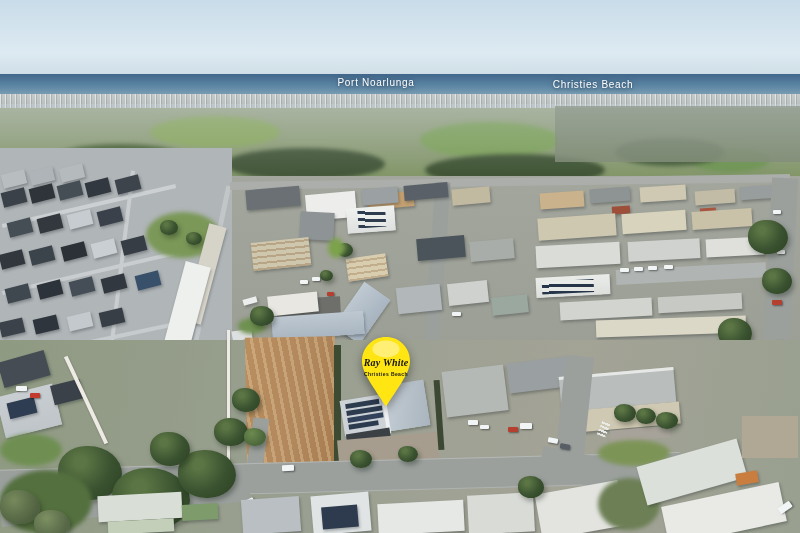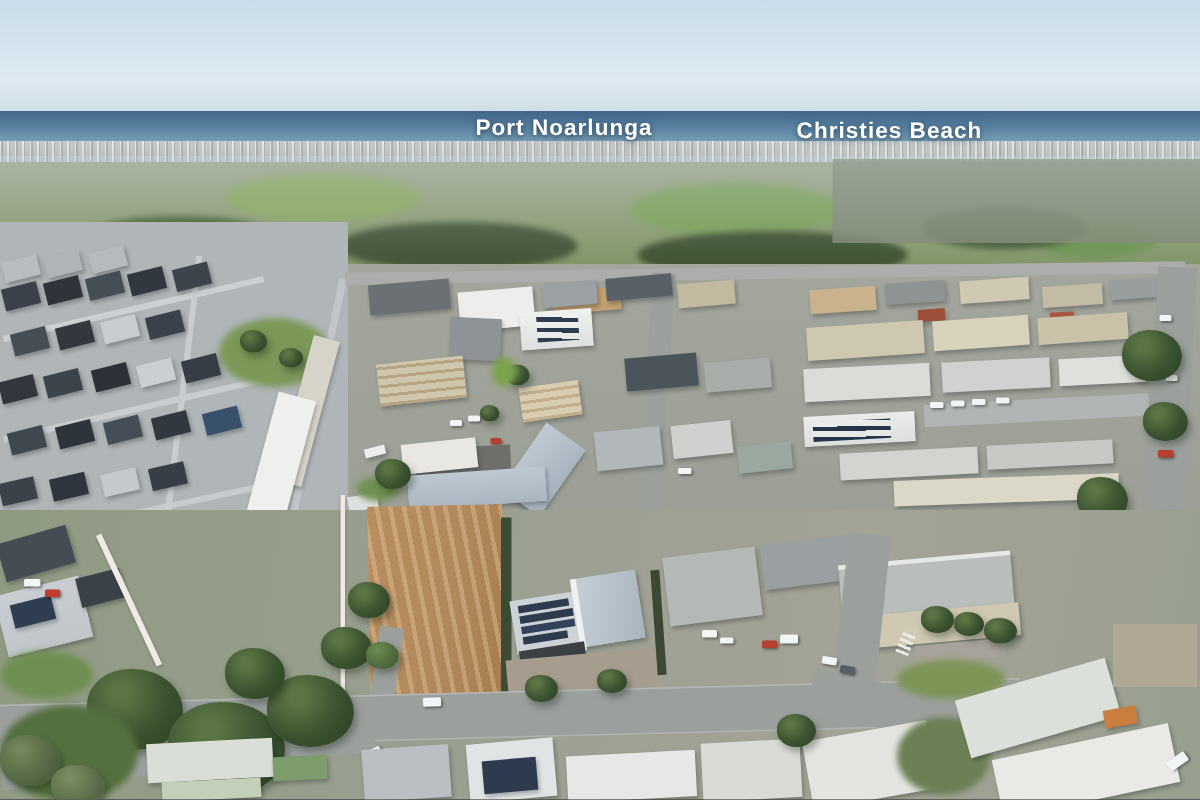--- a/index.html
+++ b/index.html
@@ -12,21 +12,21 @@
      background:radial-gradient(circle at 35% 30%,#5b7544 10%,#3a5230 55%,#2c4023 100%);
      box-shadow:2px 3px 5px rgba(15,25,15,.35)}
   .c{position:absolute;width:10px;height:5px;background:#f2f5f5;border-radius:1px;box-shadow:1px 1px 2px rgba(0,0,0,.45)}
   .rd{position:absolute;background:var(--road,#9BA09D)}
   .w{position:absolute;background:#edebe4;box-shadow:0 1px 2px rgba(0,0,0,.25)}
   .spk{background-image:
        repeating-linear-gradient(88deg,rgba(255,255,255,.30) 0 1px,rgba(60,70,60,.22) 1px 2px,rgba(255,255,255,0) 2px 5px),
        repeating-linear-gradient(2deg,rgba(90,100,85,.20) 0 2px,rgba(255,255,255,0) 2px 6px)}
   .blob{position:absolute;border-radius:50%;filter:blur(2px)}
   .geo-label{position:absolute;transform:translateX(-50%);color:var(--label-text,#fff);
-       font-weight:700;font-size:15px;letter-spacing:.7px;white-space:nowrap;
+       font-weight:400;font-size:10px;letter-spacing:.7px;white-space:nowrap;
        text-shadow:0 1px 3px rgba(25,45,65,.6),0 0 9px rgba(25,45,65,.3)}
   .pin{position:absolute;left:360px;top:336px;width:52px;height:72px;
        filter:drop-shadow(0 4px 5px rgba(0,0,0,.4))}
   .pin svg{position:absolute;left:0;top:0}
   .pin-brand{position:absolute;left:0;right:0;top:21px;text-align:center;
        font-family:"Liberation Serif",serif;font-style:italic;font-weight:700;font-size:10px;
        color:var(--pin-text,#111);letter-spacing:.2px}
   .pin-office{position:absolute;left:0;right:0;top:34.5px;text-align:center;
        font-weight:700;font-size:5px;color:var(--pin-text,#111);letter-spacing:.4px}
 </style>
@@ -247,14 +247,22 @@
   <i class="b" style="left:736px;top:472px;width:22px;height:12px;background:#c97e3f;transform:rotate(-10deg)"></i>
   <div class="p" style="left:742px;top:416px;width:56px;height:42px;background:#b0a794"></div>
   <i class="c" style="left:778px;top:504px;width:14px;height:7px;transform:rotate(-35deg)"></i>
   <div class="t" style="left:518px;top:476px;width:26px;height:22px"></div>
   <div class="t" style="left:350px;top:450px;width:22px;height:18px"></div>
   <div class="t" style="left:398px;top:446px;width:20px;height:16px"></div>
 
   <div class="geo-label" style="left:376px;top:77px">Port Noarlunga</div>
   <div class="geo-label" style="left:593px;top:79px">Christies Beach</div>
 
+  <div class="pin">
+    <svg width="52" height="72" viewBox="0 0 52 72" aria-hidden="true">
+      <path d="M26 1 C12.6 1 2 11.6 2 25 C2 35.5 9.5 45.5 26 70.5 C42.5 45.5 50 35.5 50 25 C50 11.6 39.4 1 26 1 Z" fill="var(--pin-yellow,#FFE512)"></path>
+      <ellipse cx="26" cy="13" rx="13.5" ry="8.5" fill="rgba(255,255,255,0.42)"></ellipse>
+    </svg>
+    <div class="pin-brand">Ray White</div>
+    <div class="pin-office">Christies Beach</div>
+  </div>
 
 </div>
 
 </body></html>

